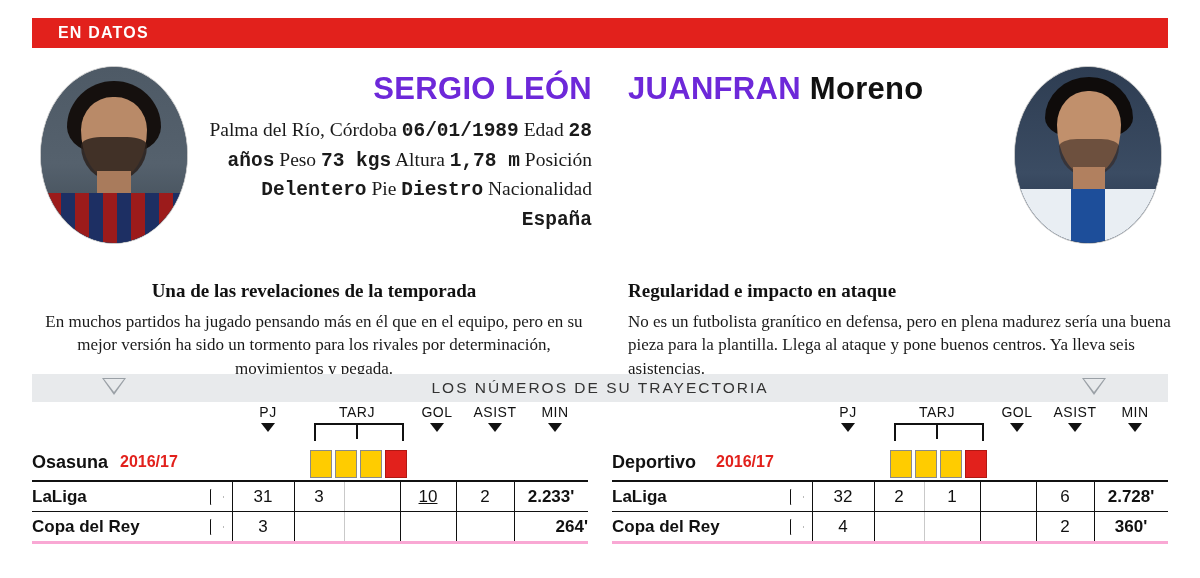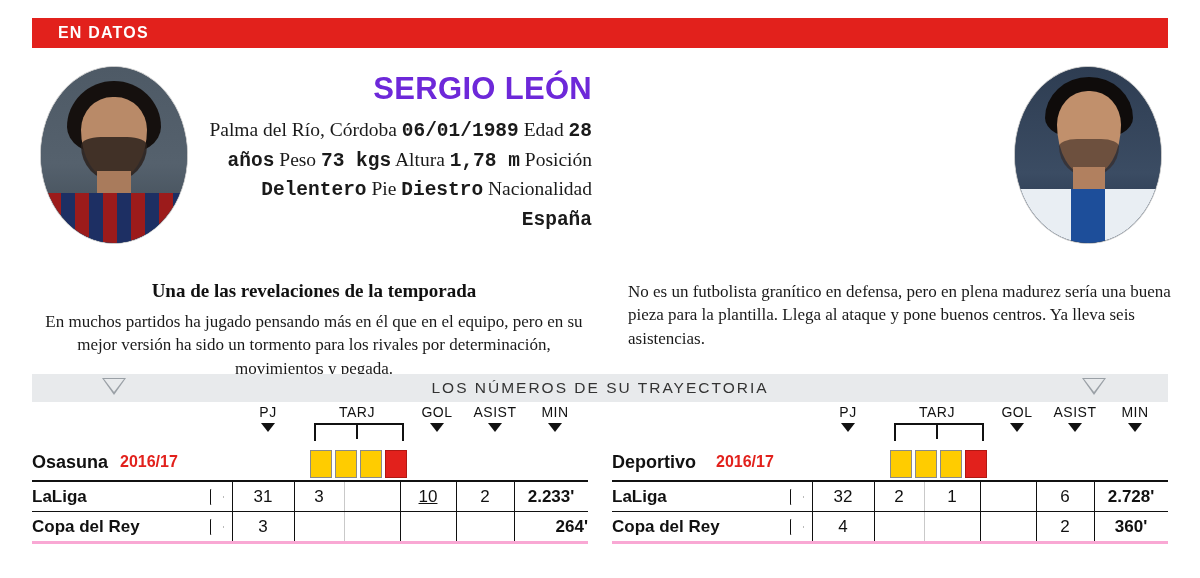--- a/index.html
+++ b/index.html
@@ -397,28 +397,33 @@
 
     <div class="pcol left">
       <div class="pname">
         <span class="first">SERGIO</span>
         <span class="first">LEÓN</span>
       </div>
       <div class="pbio">Palma del Río, Córdoba <b>06/01/1989</b> Edad <b>28 años</b> Peso <b>73 kgs</b> Altura <b>1,78 m</b> Posición <b>Delentero</b> Pie <b>Diestro</b> Nacionalidad <b>España</b></div>
     </div>
 
     <div class="pcol right">
+      <div class="pname">
+        <span class="first">JUANFRAN</span>
+        <span class="last">Moreno</span>
+      </div>
     </div>
 
     <div class="analysis left">
       <div class="a-title">Una de las revelaciones de la temporada</div>
       <div class="a-body">En muchos partidos ha jugado pensando más en él que en el equipo, pero en su mejor versión ha sido un tormento para los rivales por determinación, movimientos y pegada.</div>
     </div>
 
     <div class="analysis right">
+      <div class="a-title">Regularidad e impacto en ataque</div>
       <div class="a-body">No es un futbolista granítico en defensa, pero en plena madurez sería una buena pieza para la plantilla. Llega al ataque y pone buenos centros. Ya lleva seis asistencias.</div>
     </div>
   </div>
 
   <div class="traj">
     <div class="traj-arrow-outline a1"></div>
     <div class="traj-arrow-inner a1"></div>
     <span class="traj-title">LOS NÚMEROS DE SU TRAYECTORIA</span>
     <div class="traj-arrow-outline a2"></div>
     <div class="traj-arrow-inner a2"></div>

